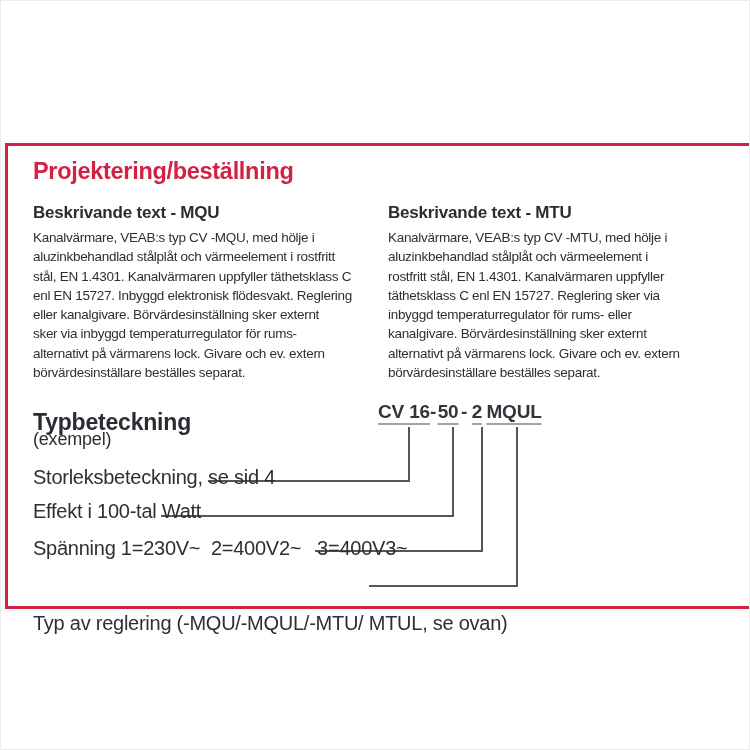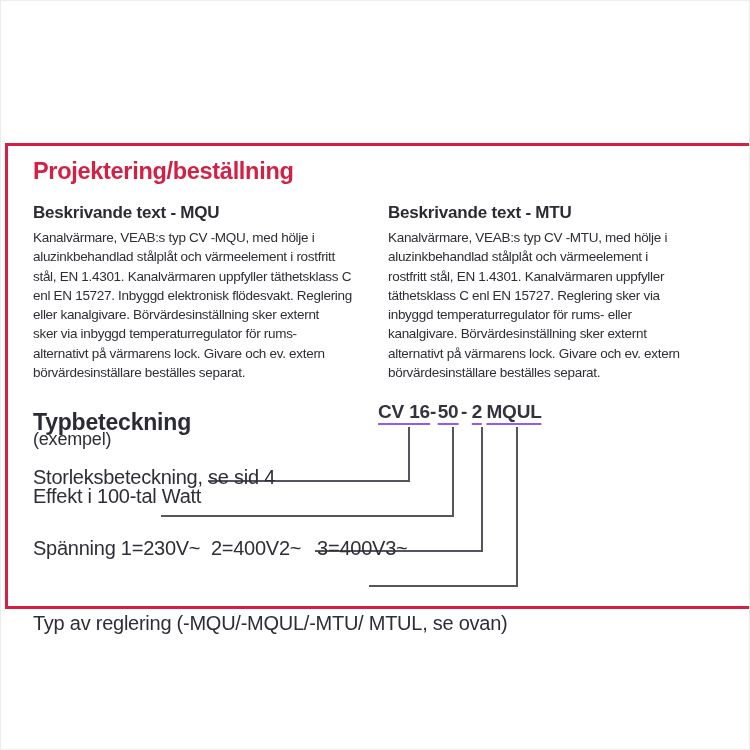--- a/index.html
+++ b/index.html
@@ -48,21 +48,21 @@
   .example-note{
     position:absolute;left:25px;top:283px;
     font-size:18px;letter-spacing:-0.2px;color:#2e2e36;white-space:nowrap;
   }
   .code-part,.code-sep{
     position:absolute;top:256px;
     transform:translateX(-50%);
     font-size:19px;font-weight:bold;letter-spacing:-0.2px;
     color:#33333e;white-space:nowrap;line-height:20px;
   }
-  .code-part{border-bottom:2px solid #8b5cf6;padding-bottom:1px;}
+  .code-part{border-bottom:2px solid #a3a3a3;padding-bottom:1px;}
   .cp-size{left:396px;}
   .cp-sep1{left:425px;}
   .cp-power{left:440px;}
   .cp-sep2{left:456px;}
   .cp-voltage{left:469px;}
   .cp-control{left:506px;}
   .vline{position:absolute;width:2px;background:#55555d;top:281px;}
   .v1{left:400px;height:55px;}
   .v2{left:444px;height:90px;}
   .v3{left:473px;height:125px;}
@@ -71,21 +71,21 @@
   .h1{left:200px;top:334px;width:202px;}
   .h2{left:153px;top:369px;width:293px;}
   .h3{left:307px;top:404px;width:168px;}
   .h4{left:361px;top:439px;width:149px;}
   .diagram-label{
     position:absolute;left:25px;
     font-size:20px;letter-spacing:-0.25px;color:#2e2e36;
     white-space:pre;line-height:19px;
   }
   .lab1{top:322px;}
-  .lab2{top:341px;}
+  .lab2{top:356px;}
   .lab3{top:393px;}
   .lab4{top:428px;margin-top:40px;}
 </style>
 </head>
 <body>
 
 <div class="page">
   <div class="frame">
 
     <div class="page-title">Projektering/beställning</div>

